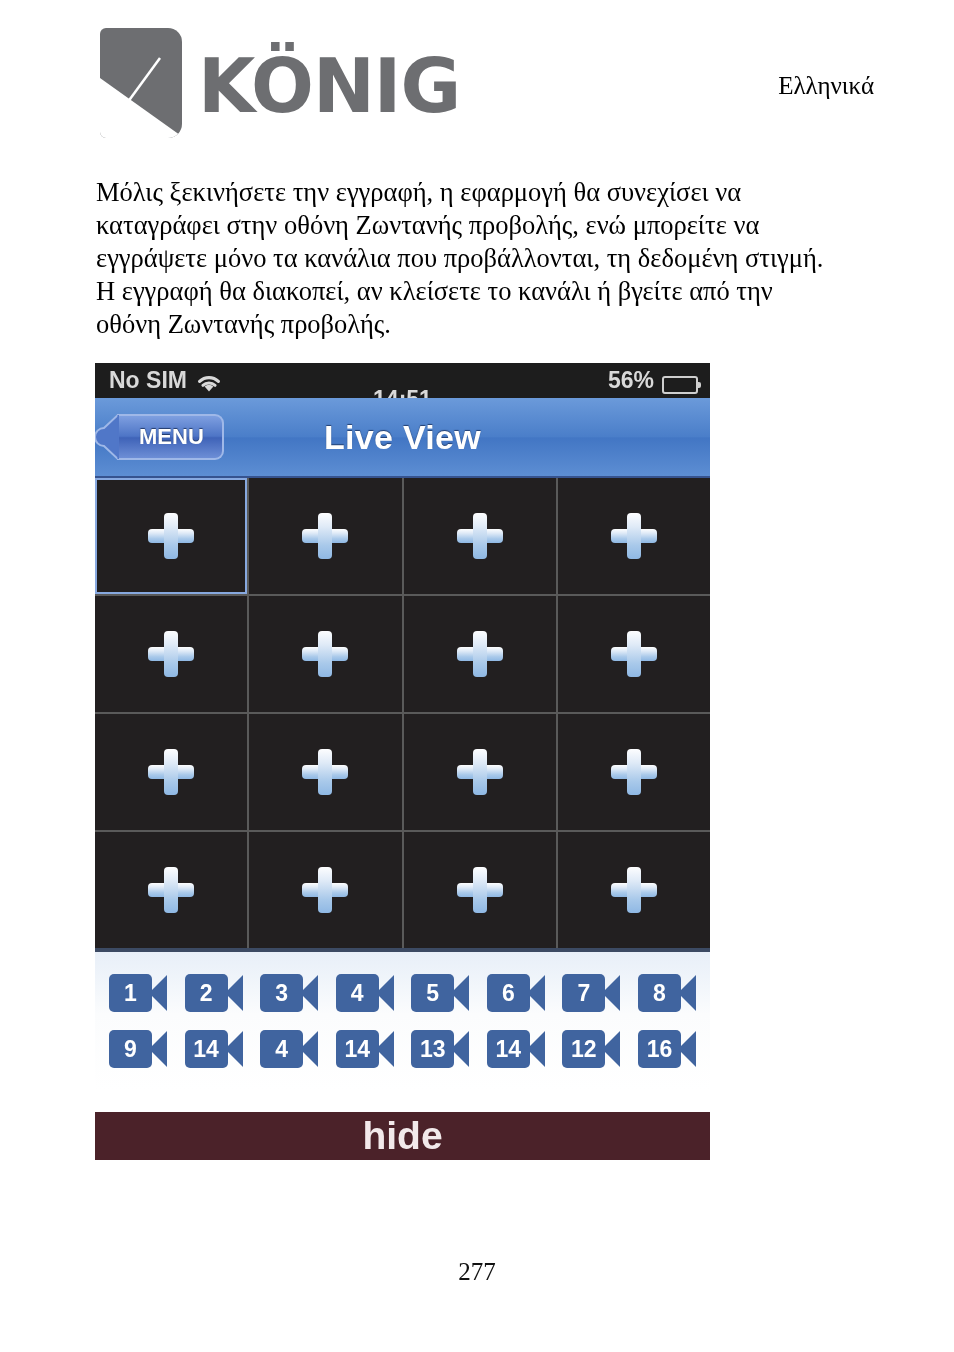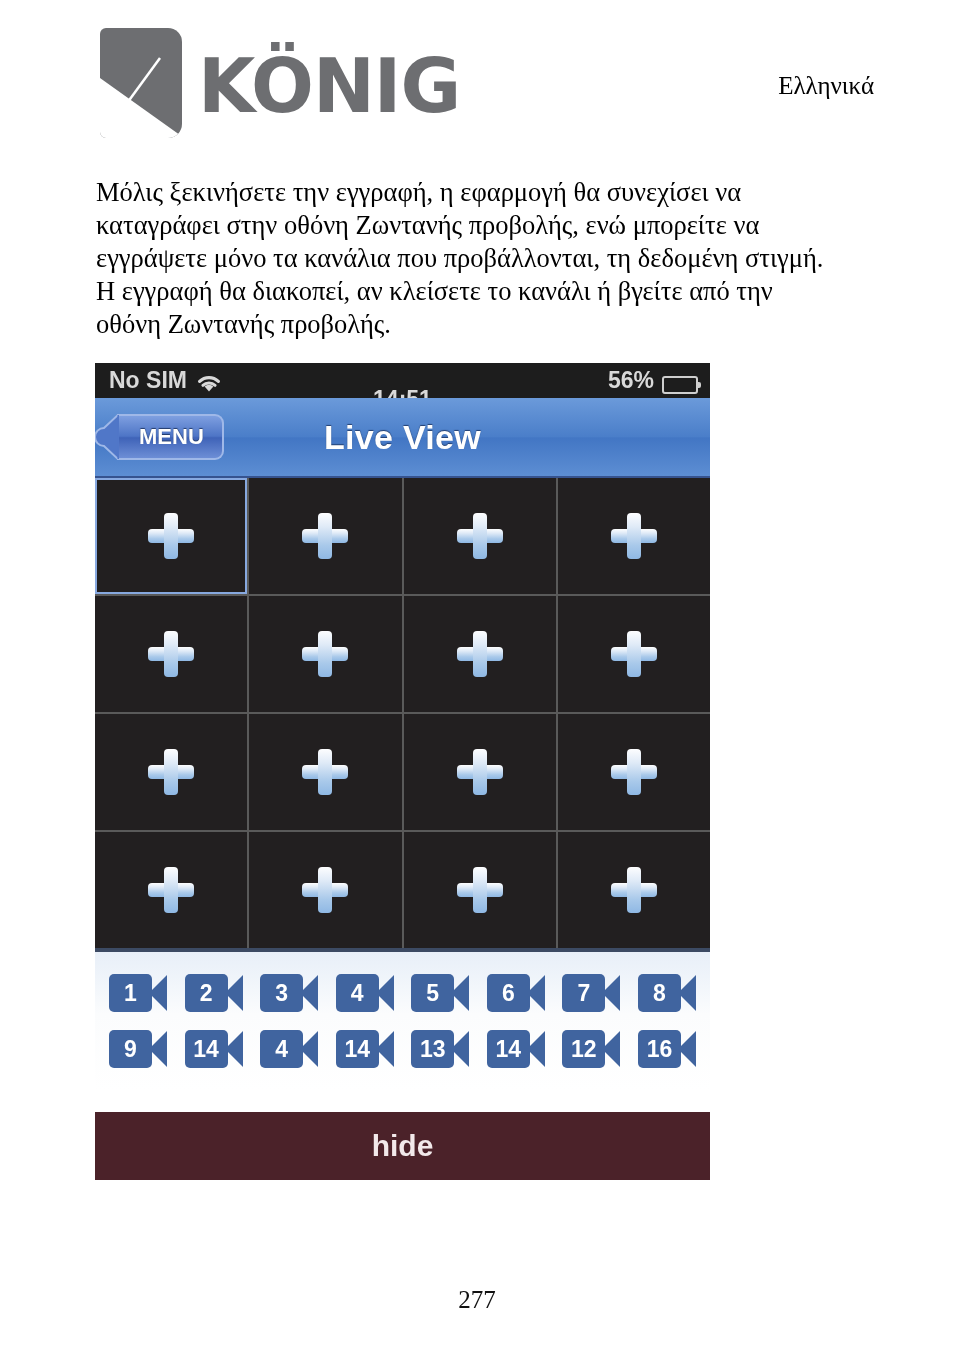--- a/index.html
+++ b/index.html
@@ -293,41 +293,40 @@
     border-bottom: 18px solid transparent;
     border-right: 18px solid #40649f;
   }
   .chan-spacer {
     height: 22px;
     background: #ffffff;
   }
 
   
   .hide-bar {
-    height: 68px;
+    height: 48px;
     background: #4b2229;
     display: flex;
     align-items: center;
     justify-content: center;
     color: #f2e9ea;
     font-family: "Liberation Sans", sans-serif;
     font-weight: bold;
-    font-size: 30px;
+    font-size: 39px;
   }
 
   
   .page-number {
     position: absolute;
     left: 0; right: 0;
     top: 1258px;
     text-align: center;
     font-family: "Liberation Serif", serif;
     font-size: 25px;
     color: #111;
-    margin-top: 28px;
   }
 </style>
 </head>
 <body>
 
 <div class="page-header">
   <div class="logo-wrap">
     <div class="logo-mark">
       <svg class="logo-k-slash" viewBox="0 0 82 110">
         <path d="M3 108 L60 30" stroke="#ffffff" stroke-width="2.5" fill="none"></path>

